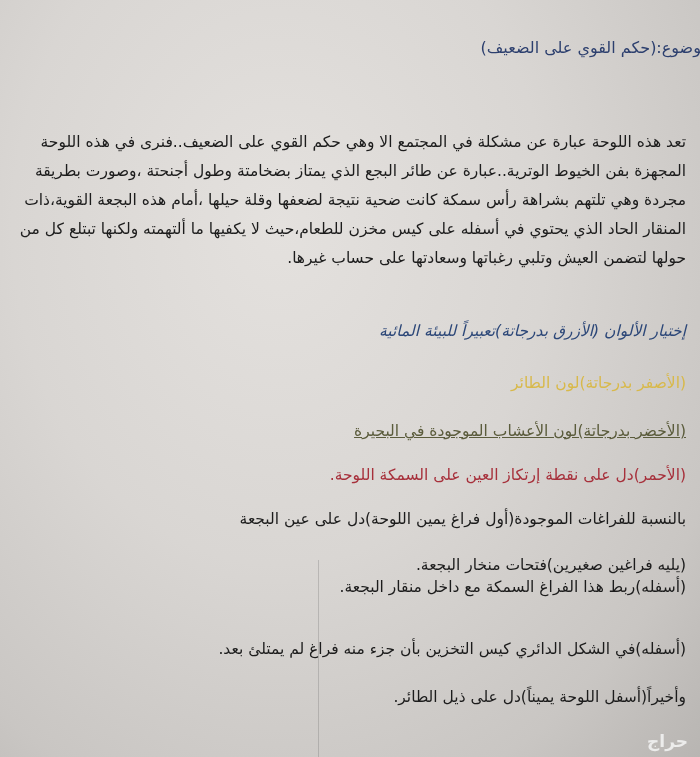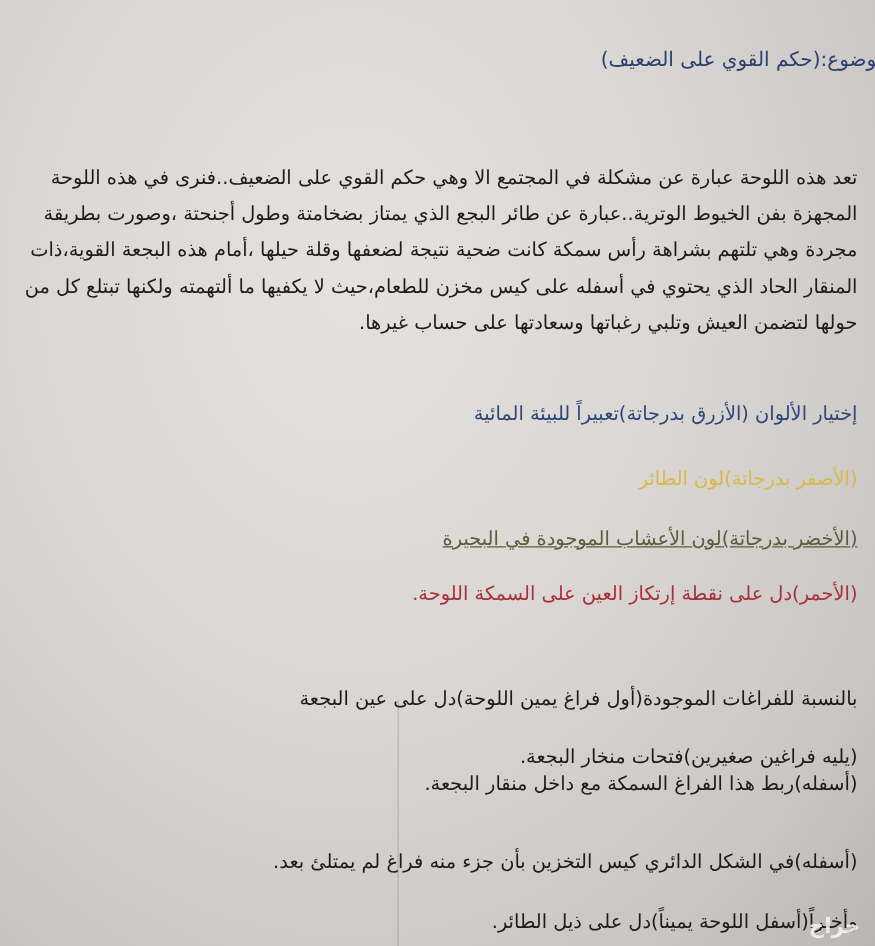--- a/index.html
+++ b/index.html
@@ -12,25 +12,25 @@
     .page { position: absolute; inset: 0; direction: rtl; }
     .title {
       position: absolute; top: 38px; left: 0; width: 700px; text-align: right;
       font-size: 16px; color: #2c3f6e; direction: rtl; margin-left: 20px;
     }
     .para {
       position: absolute; top: 128px; right: 14px; width: 680px;
       font-size: 15.5px; line-height: 29px; direction: rtl; 
     }
     .line { position: absolute; right: 14px; font-size: 15.5px; direction: rtl; white-space: nowrap; }
-    .c-blue { color: #2c4778; }
+    .c-blue { color: #2c4778; font-style: italic; }
     .c-yellow { color: #d8b94a; }
     .c-green { color: #5b5c3c; text-decoration: underline; }
     .c-red { color: #a7303b; }
-    .c-black { color: #1c1c1c; margin-top: 40px; }
+    .c-black { color: #1c1c1c; }
     .watermark {
       position: absolute; right: 12px; bottom: 6px; font-size: 17px; font-weight: bold;
       color: rgba(245,245,245,0.85); letter-spacing: 2px; direction: rtl;
     }
     .crease {
       position: absolute; left: 318px; top: 560px; width: 1px; height: 197px;
       background: rgba(90,90,90,0.25);
     }
   </style>
 </head>

